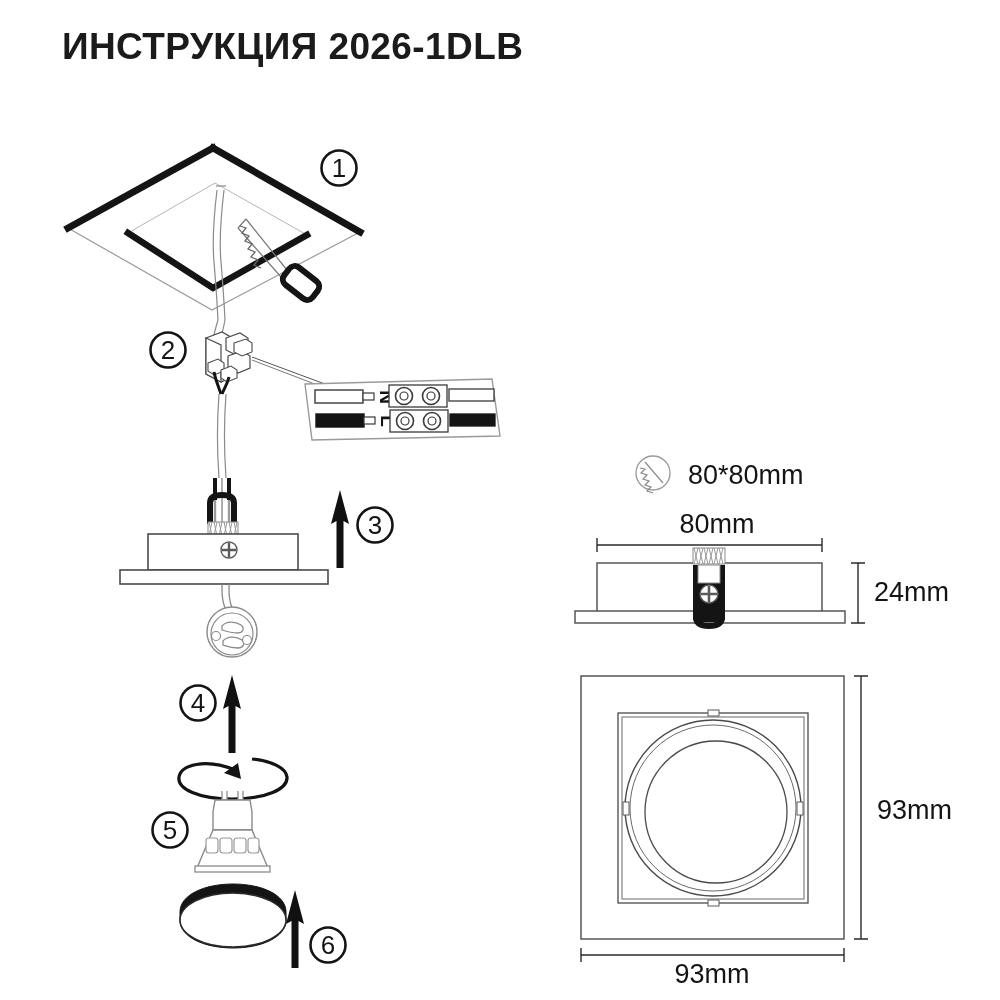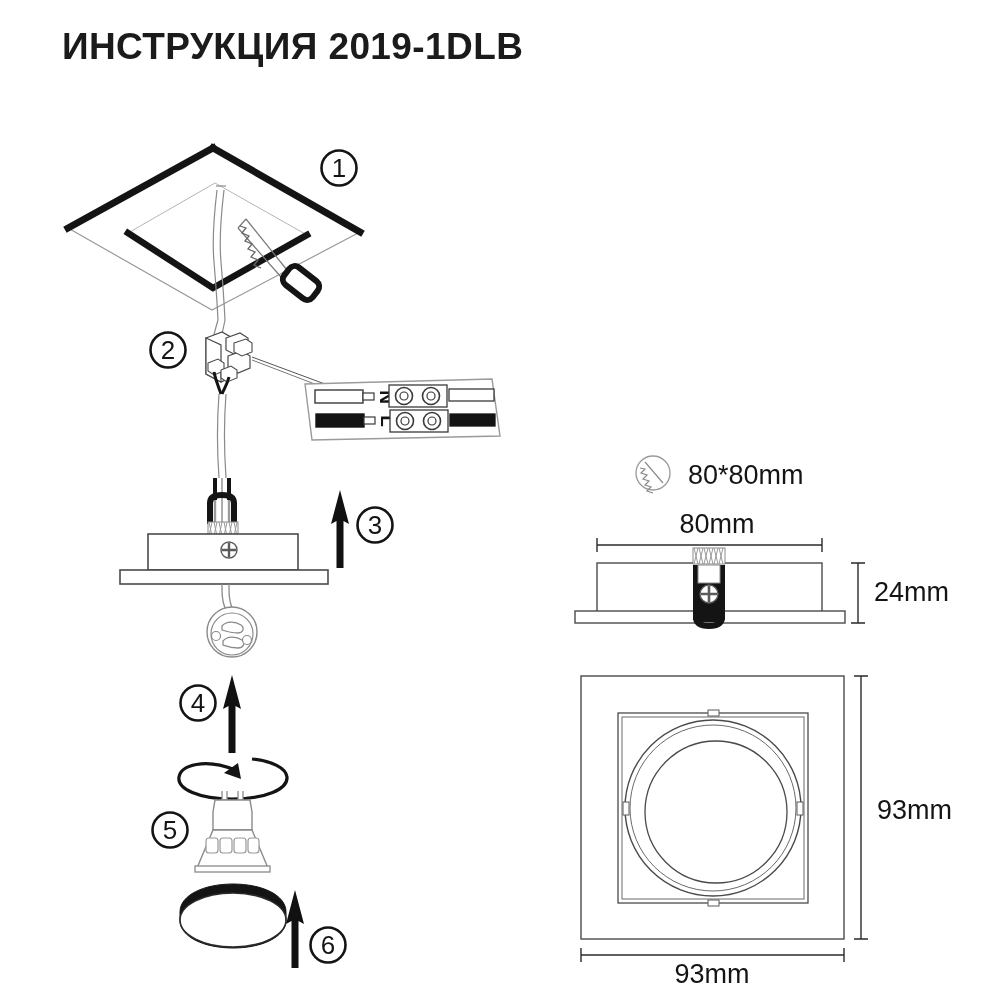--- a/index.html
+++ b/index.html
@@ -32,21 +32,21 @@
     white-space: nowrap;
   }
   svg { display: block; }
   text { font-family: "Liberation Sans", sans-serif; }
 </style>
 </head>
 <body>
 
 <div id="sheet">
 
-  <div class="title">ИНСТРУКЦИЯ 2019-1DLB</div>
+  <div class="title">ИНСТРУКЦИЯ 2026-1DLB</div>
 
   <svg width="1000" height="1000" viewBox="0 0 1000 1000">
 
     <defs>
       <g id="arrow-up">
         <path d="M0,0 L-9,34 L-3.5,31 L-3.5,78 L3.5,78 L3.5,31 L9,34 Z" fill="#111111"></path>
       </g>
       <g id="saw-blade">
         <path d="M0,0 l5,4 l-6,5 l6,5 l-6,5 l6,5 l-6,5 l6,5 l-6,5 l6,5 l-6,5 l6,5" fill="none" stroke="#666" stroke-width="1.4"></path>
       </g>

